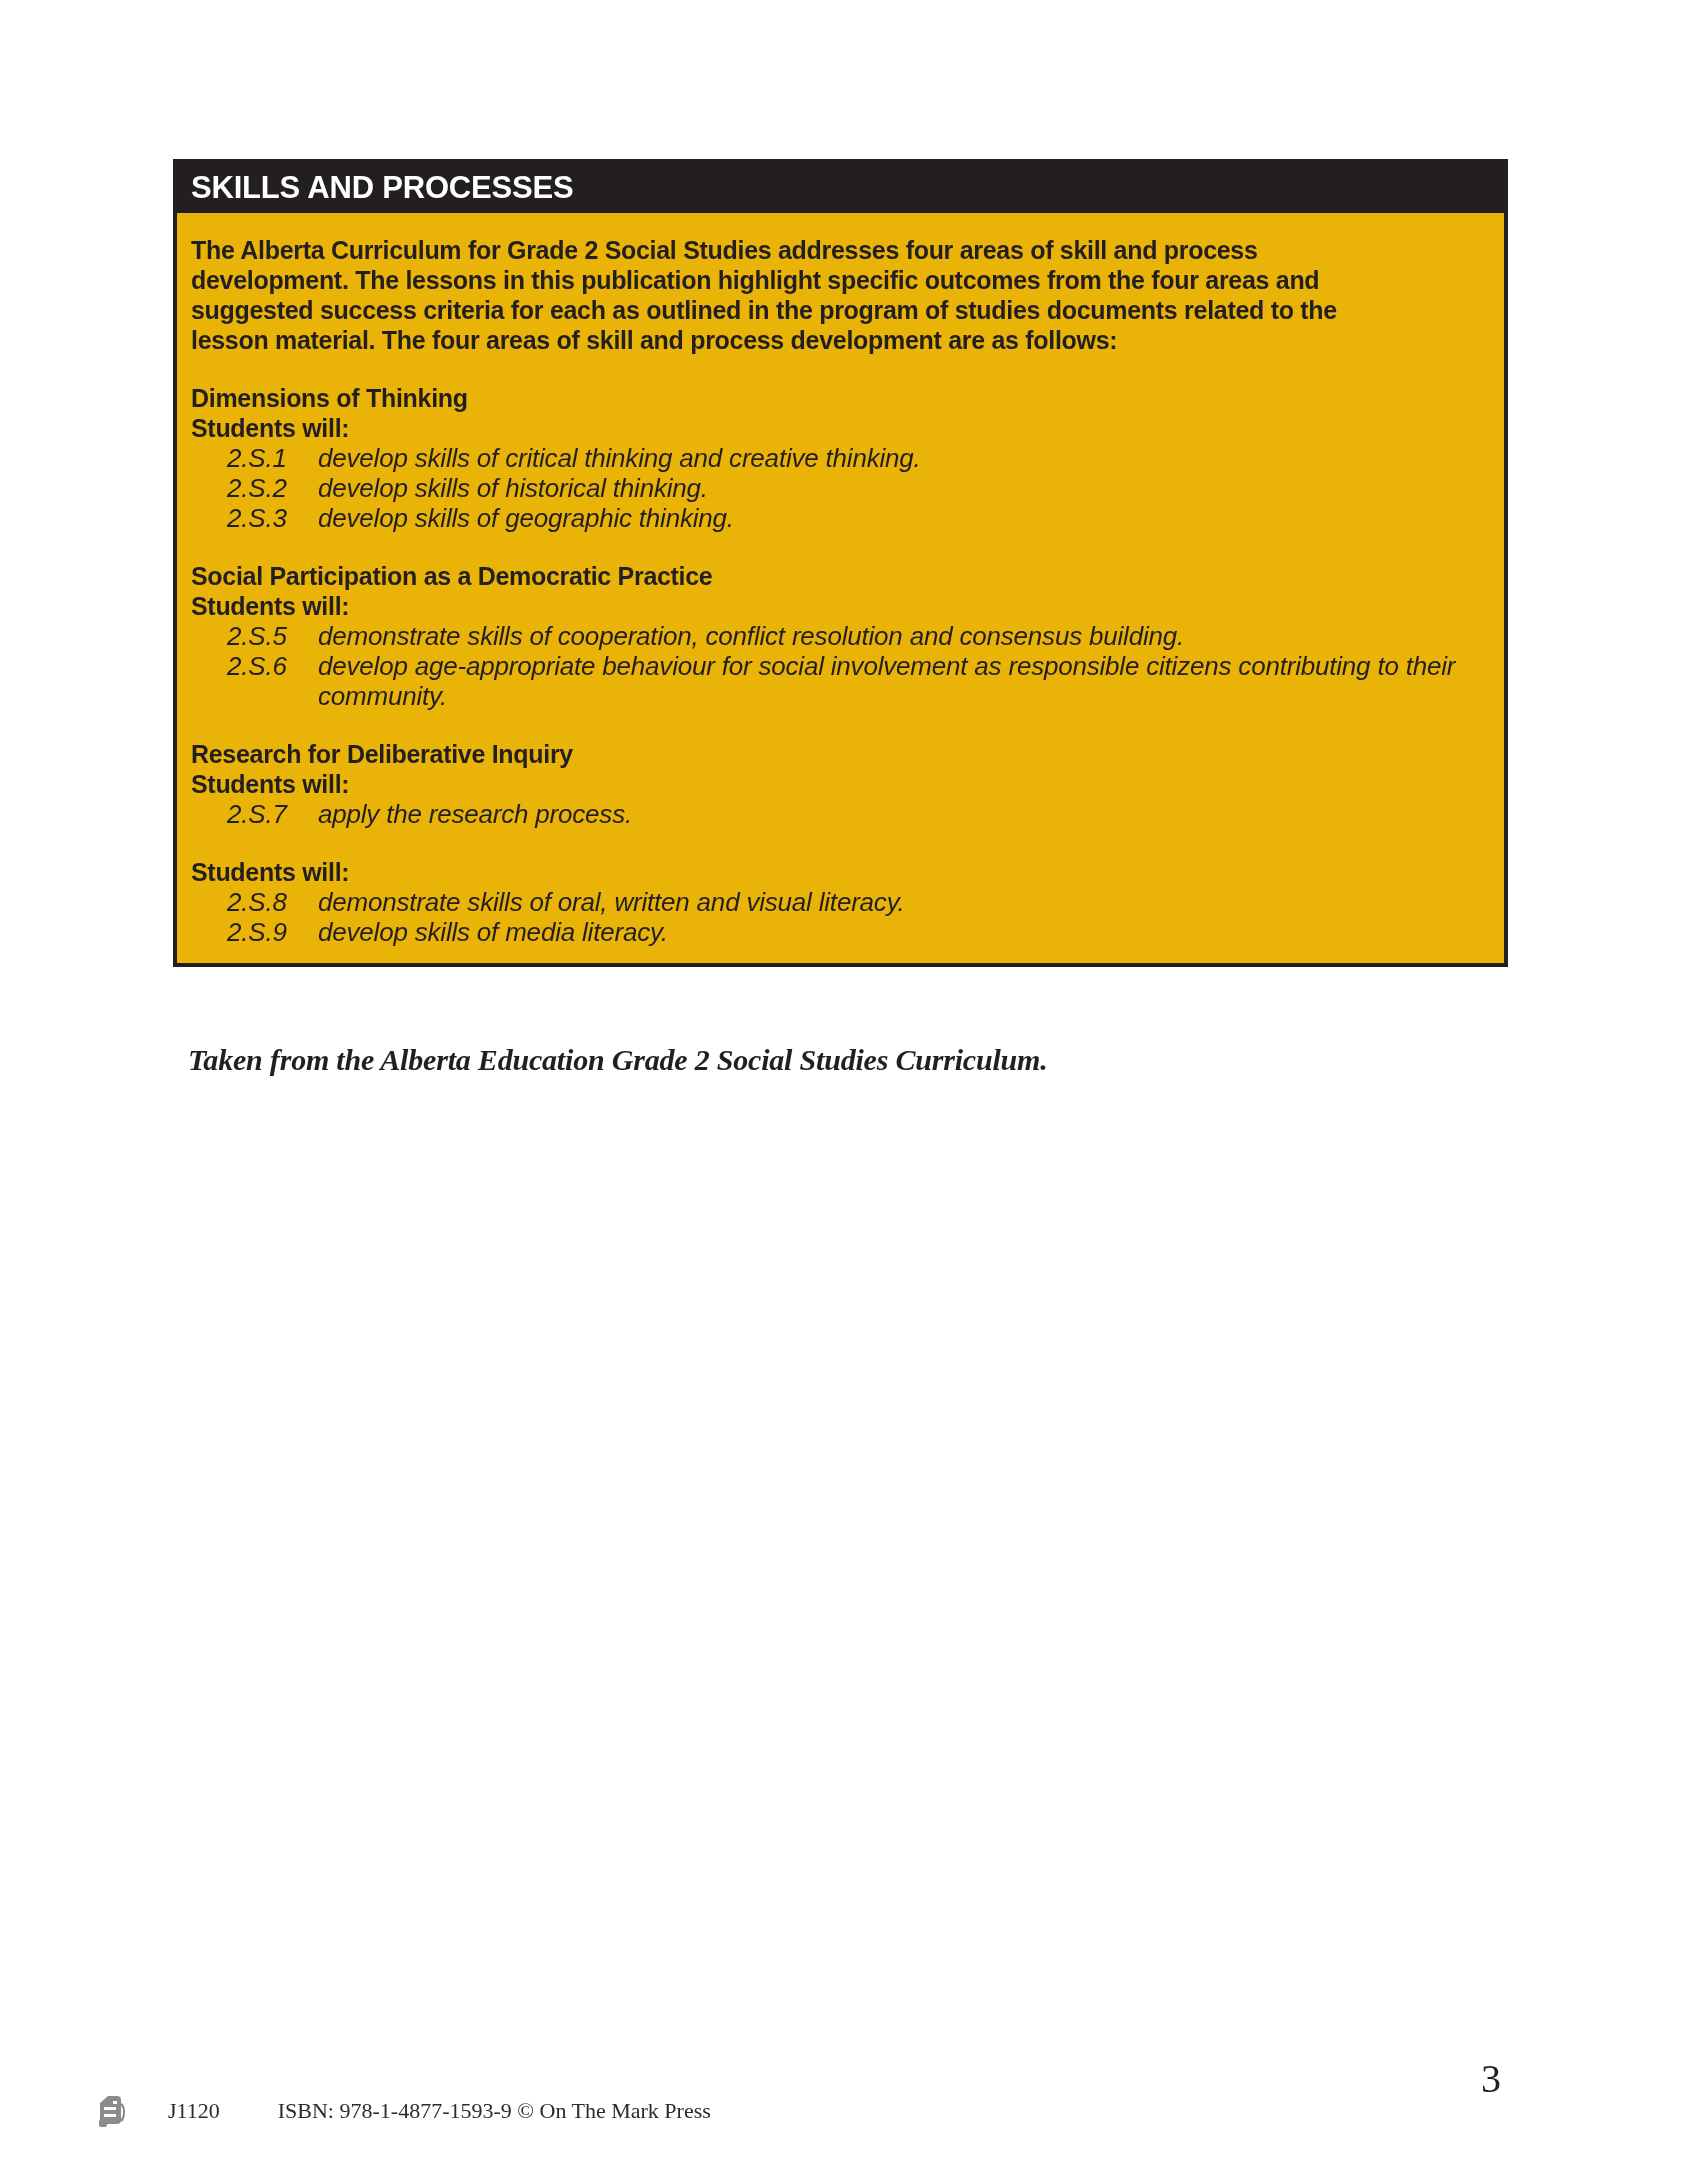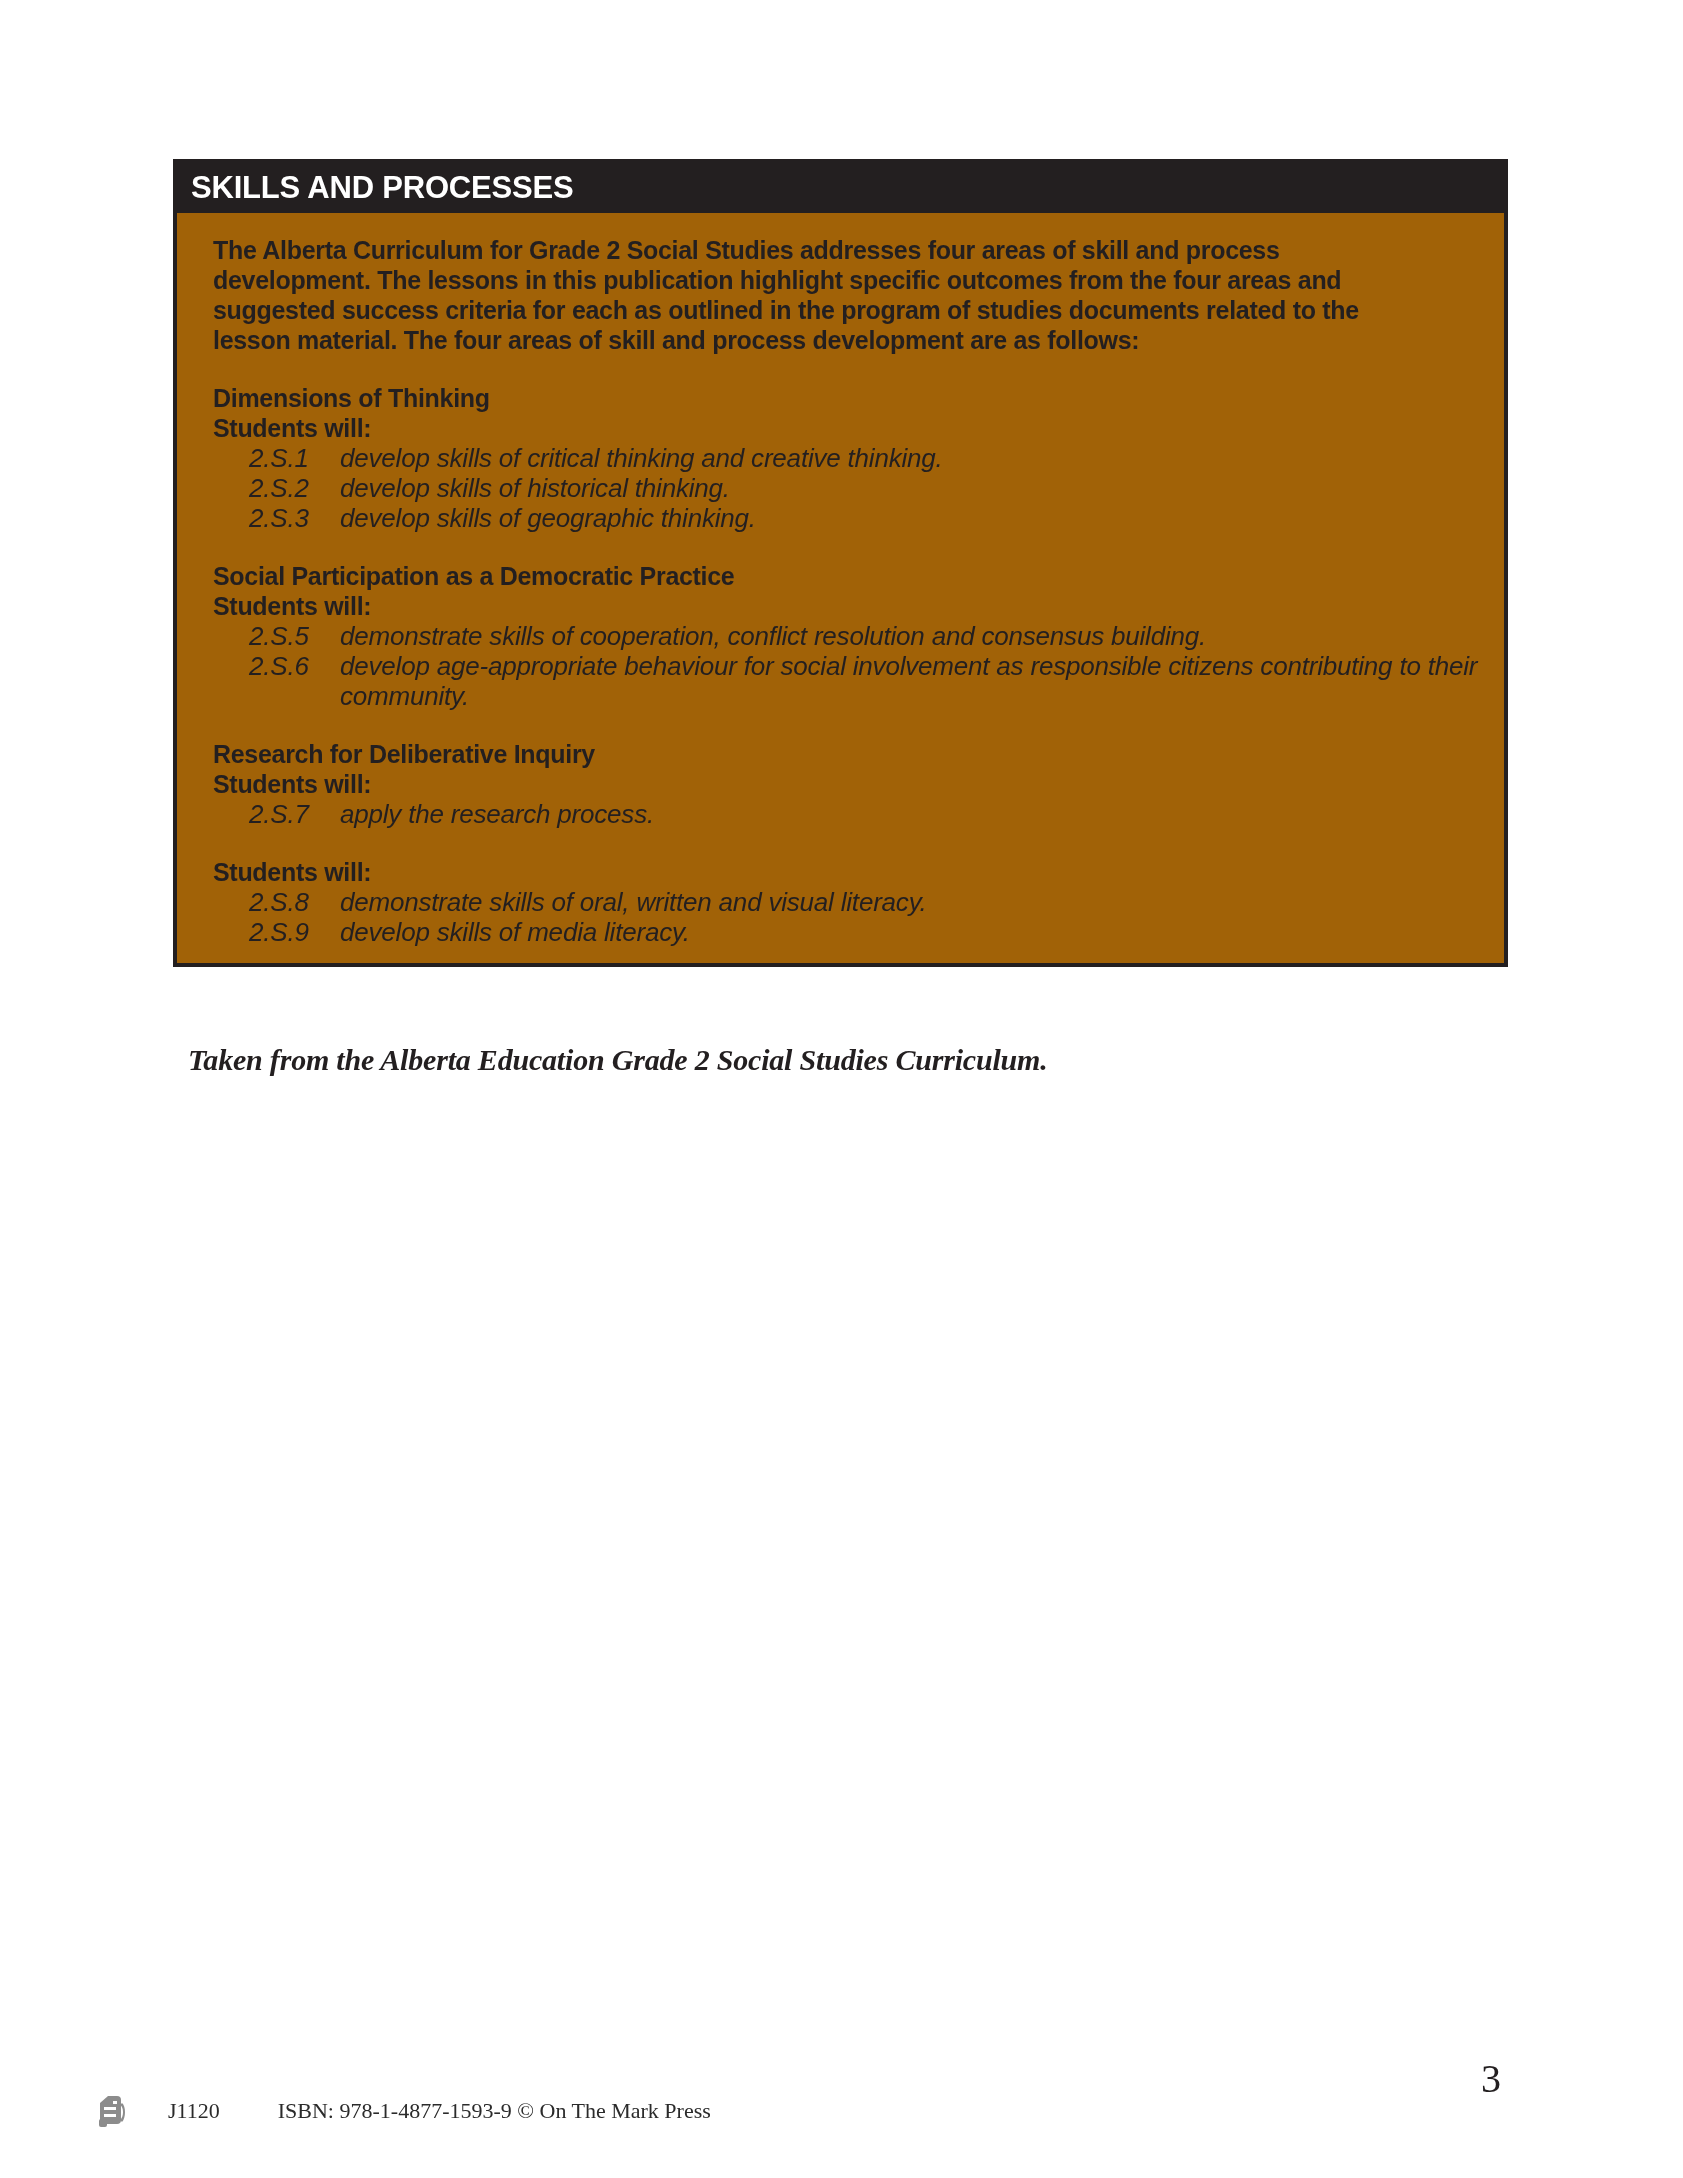--- a/index.html
+++ b/index.html
@@ -9,40 +9,39 @@
     position: relative;
     font-family: "Liberation Sans", sans-serif;
     color: #231f20;
   }
   .panel {
     position: absolute;
     left: 173px; top: 159px;
     width: 1335px;
     box-sizing: border-box;
     border: 4px solid #231f20;
-    background: #a16207;
+    background: #eab308;
   }
   .panel-header {
     background: #231f20;
     color: #ffffff;
     height: 50px;
     display: flex;
     align-items: center;
     padding-left: 14px;
     font-weight: bold;
     font-size: 31px;
     letter-spacing: -0.2px;
   }
   .panel-body {
     padding: 22px 10px 16px 14px;
     font-weight: bold;
     font-size: 25px;
     line-height: 30px;
     letter-spacing: -0.3px;
-    margin-left: 22px;
   }
   .intro {
     margin: 0;
     white-space: pre-line;
   }
   .section { margin-top: 28px; }
   .section-heading, .section-subheading { font-weight: bold; }
   .outcome-item {
     display: flex;
     margin-left: 36px;

